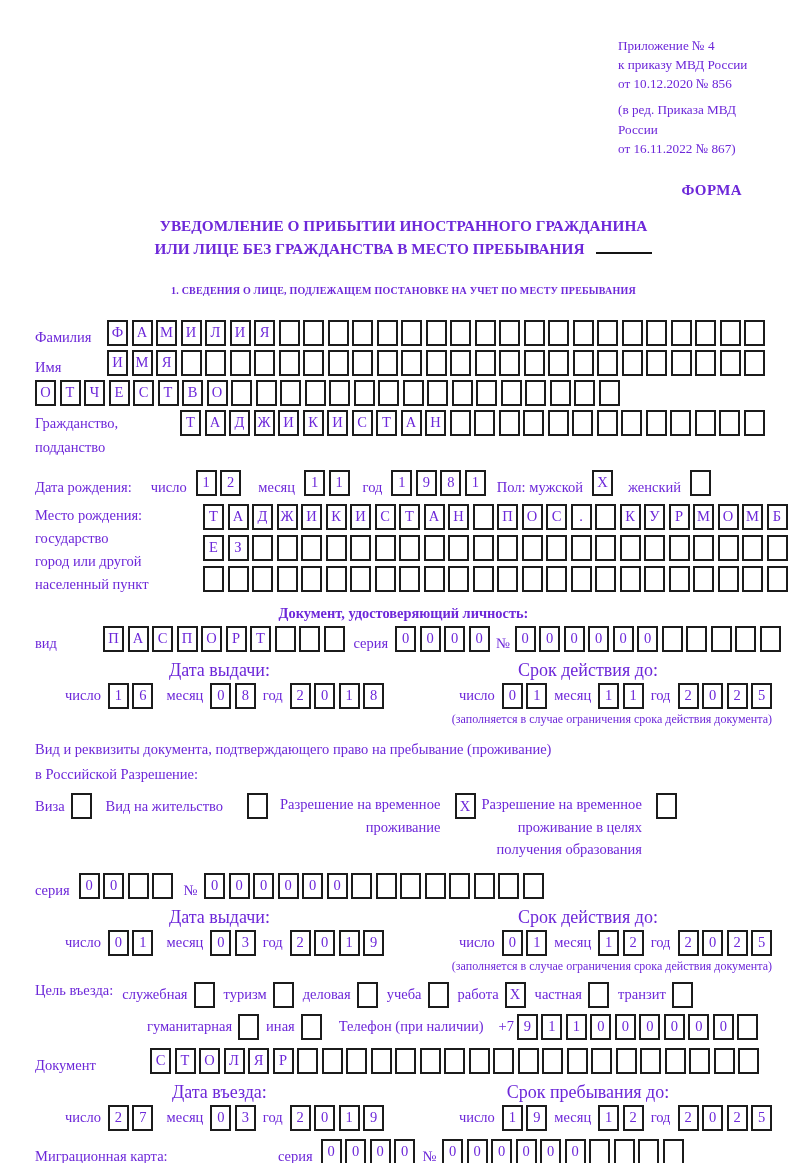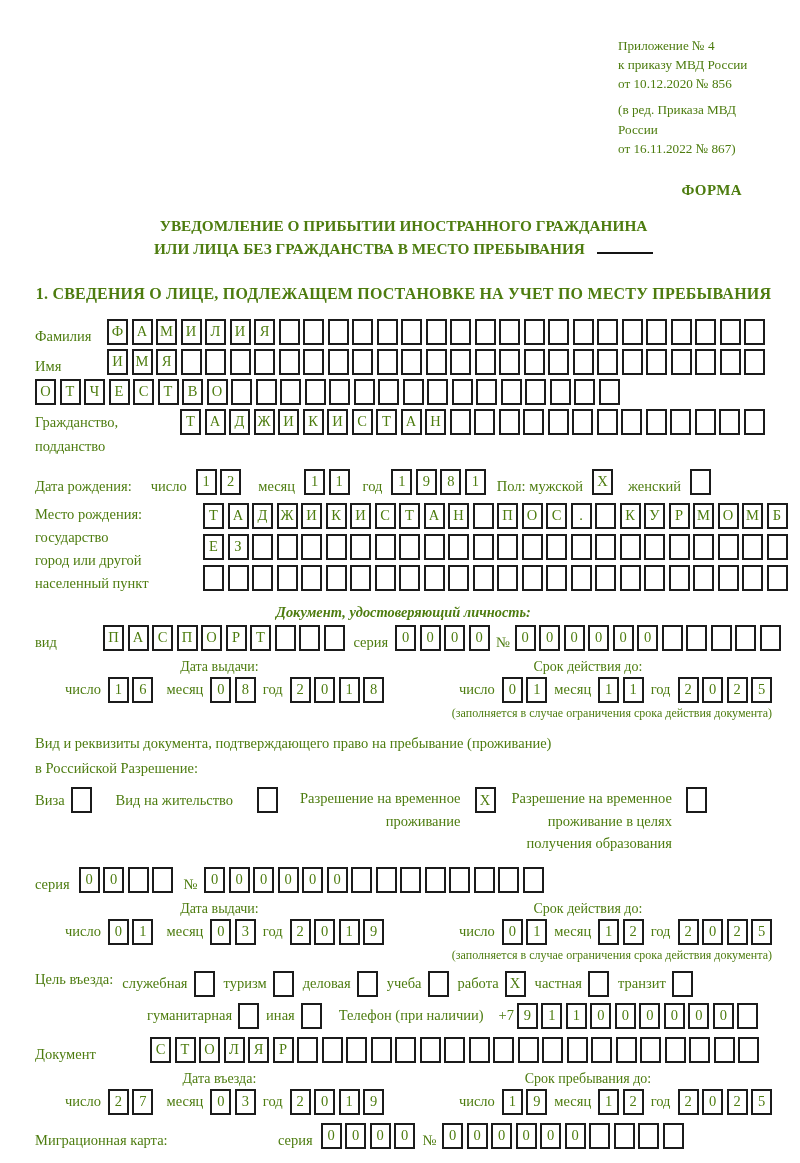--- a/index.html
+++ b/index.html
@@ -1,51 +1,51 @@
 <!DOCTYPE html>
 <html><head>
 <meta charset="utf-8">
 <style>
   html,body{margin:0;padding:0;background:#fff;}
   .page{
     width:800px;height:1163px;box-sizing:border-box;
     padding:36px 28px 0 35px;overflow:hidden;position:relative;
-    font-family:"Liberation Serif","DejaVu Serif",serif;color:#4d7c0f;
+    font-family:"Liberation Serif","DejaVu Serif",serif;color:#6d28d9;
     font-size:14.5px;background:#fff;
   }
   .annex{margin-left:583px;font-size:13.2px;line-height:1.45;}
   .annex-l4{margin-top:7px;}
   .form-label{text-align:right;padding-right:30px;font-weight:bold;font-size:15px;margin-top:24px;letter-spacing:.4px;}
   .title{text-align:center;font-weight:bold;font-size:15.3px;line-height:1.5;margin-top:16px;}
   .blank-line{display:inline-block;width:56px;border-bottom:2px solid #141414;height:12px;margin-left:12px;}
-  .sec-heading{text-align:center;font-weight:bold;font-size:16px;margin-top:24px;margin-bottom:16px;letter-spacing:.2px;}
+  .sec-heading{text-align:center;font-weight:bold;font-size:10px;margin-top:24px;margin-bottom:24px;letter-spacing:.2px;}
   .row{display:flex;align-items:flex-end;margin-top:4px;}
   .row.top{align-items:flex-start;}
   .cells{display:flex;gap:3.5px;flex-shrink:0;}
   .cell{
     width:21px;height:26px;box-sizing:border-box;border:2px solid #1b1b1b;
     display:inline-flex;align-items:center;justify-content:center;
     font-size:14.5px;flex-shrink:0;background:#fff;
   }
   .lbl{flex-shrink:0;}
   .w72{width:72px;}
   .w145{width:145px;}
   .w168{width:168px;line-height:1.6;}
   .w115{width:115px;}
   .two-line{line-height:1.65;padding-top:2px;}
   .stack>.cells{margin-bottom:5px;}
-  .doc-title{text-align:center;font-weight:bold;font-size:14.4px;margin-top:8px;margin-bottom:2px;font-style:italic;}
+  .doc-title{text-align:center;font-weight:bold;font-size:14.4px;margin-top:8px;margin-bottom:2px;}
   .dates{display:flex;margin-top:8px;}
   .dcol-l{width:370px;}
   .dcol-r{flex:1;}
-  .dhead{text-align:center;font-size:14px;margin-bottom:2px;}
+  .dhead{text-align:center;font-size:18px;margin-bottom:2px;}
   .dgroup{display:flex;align-items:center;gap:7px;}
   .note{font-size:12px;text-align:right;margin-top:3px;}
   .para{line-height:1.75;margin-top:10px;}
-  .cb-row{display:flex;align-items:flex-start;margin-top:6px;gap:10px;}
+  .cb-row{display:flex;align-items:flex-start;margin-top:6px;}
   .cb-label-c{text-align:right;line-height:1.55;}
   .mt8{margin-top:8px;}.mt10{margin-top:10px;}.mt12{margin-top:12px;}
   .opt{display:flex;align-items:center;gap:6px;}
   .purpose-row{display:flex;align-items:flex-start;gap:9px;margin-top:8px;flex-wrap:nowrap;}
   .purpose-row2{display:flex;align-items:center;gap:3px;margin-top:6px;margin-left:112px;}
 </style>
 </head>
 <body>
 
 <div class="page">
@@ -56,21 +56,21 @@
     <div>от 10.12.2020 № 856</div>
     <div class="annex-l4">(в ред. Приказа МВД России</div>
     <div>от 16.11.2022 № 867)</div>
   </div>
 
   <div class="form-label">ФОРМА</div>
 
   <div class="title">
     <div>УВЕДОМЛЕНИЕ О ПРИБЫТИИ ИНОСТРАННОГО ГРАЖДАНИНА</div>
     <div>
-      <span>ИЛИ ЛИЦА БЕЗ ГРАЖДАНСТВА В МЕСТО ПРЕБЫВАНИЯ</span><span class="blank-line"></span>
+      <span>ИЛИ ЛИЦЕ БЕЗ ГРАЖДАНСТВА В МЕСТО ПРЕБЫВАНИЯ</span><span class="blank-line"></span>
     </div>
   </div>
 
   <div class="sec-heading">1. СВЕДЕНИЯ О ЛИЦЕ, ПОДЛЕЖАЩЕМ ПОСТАНОВКЕ НА УЧЕТ ПО МЕСТУ ПРЕБЫВАНИЯ</div>
 
   <div class="row mt8">
     <span class="lbl w72">Фамилия</span>
     <span class="cells">
         <span class="cell">Ф</span>
         <span class="cell">А</span>

